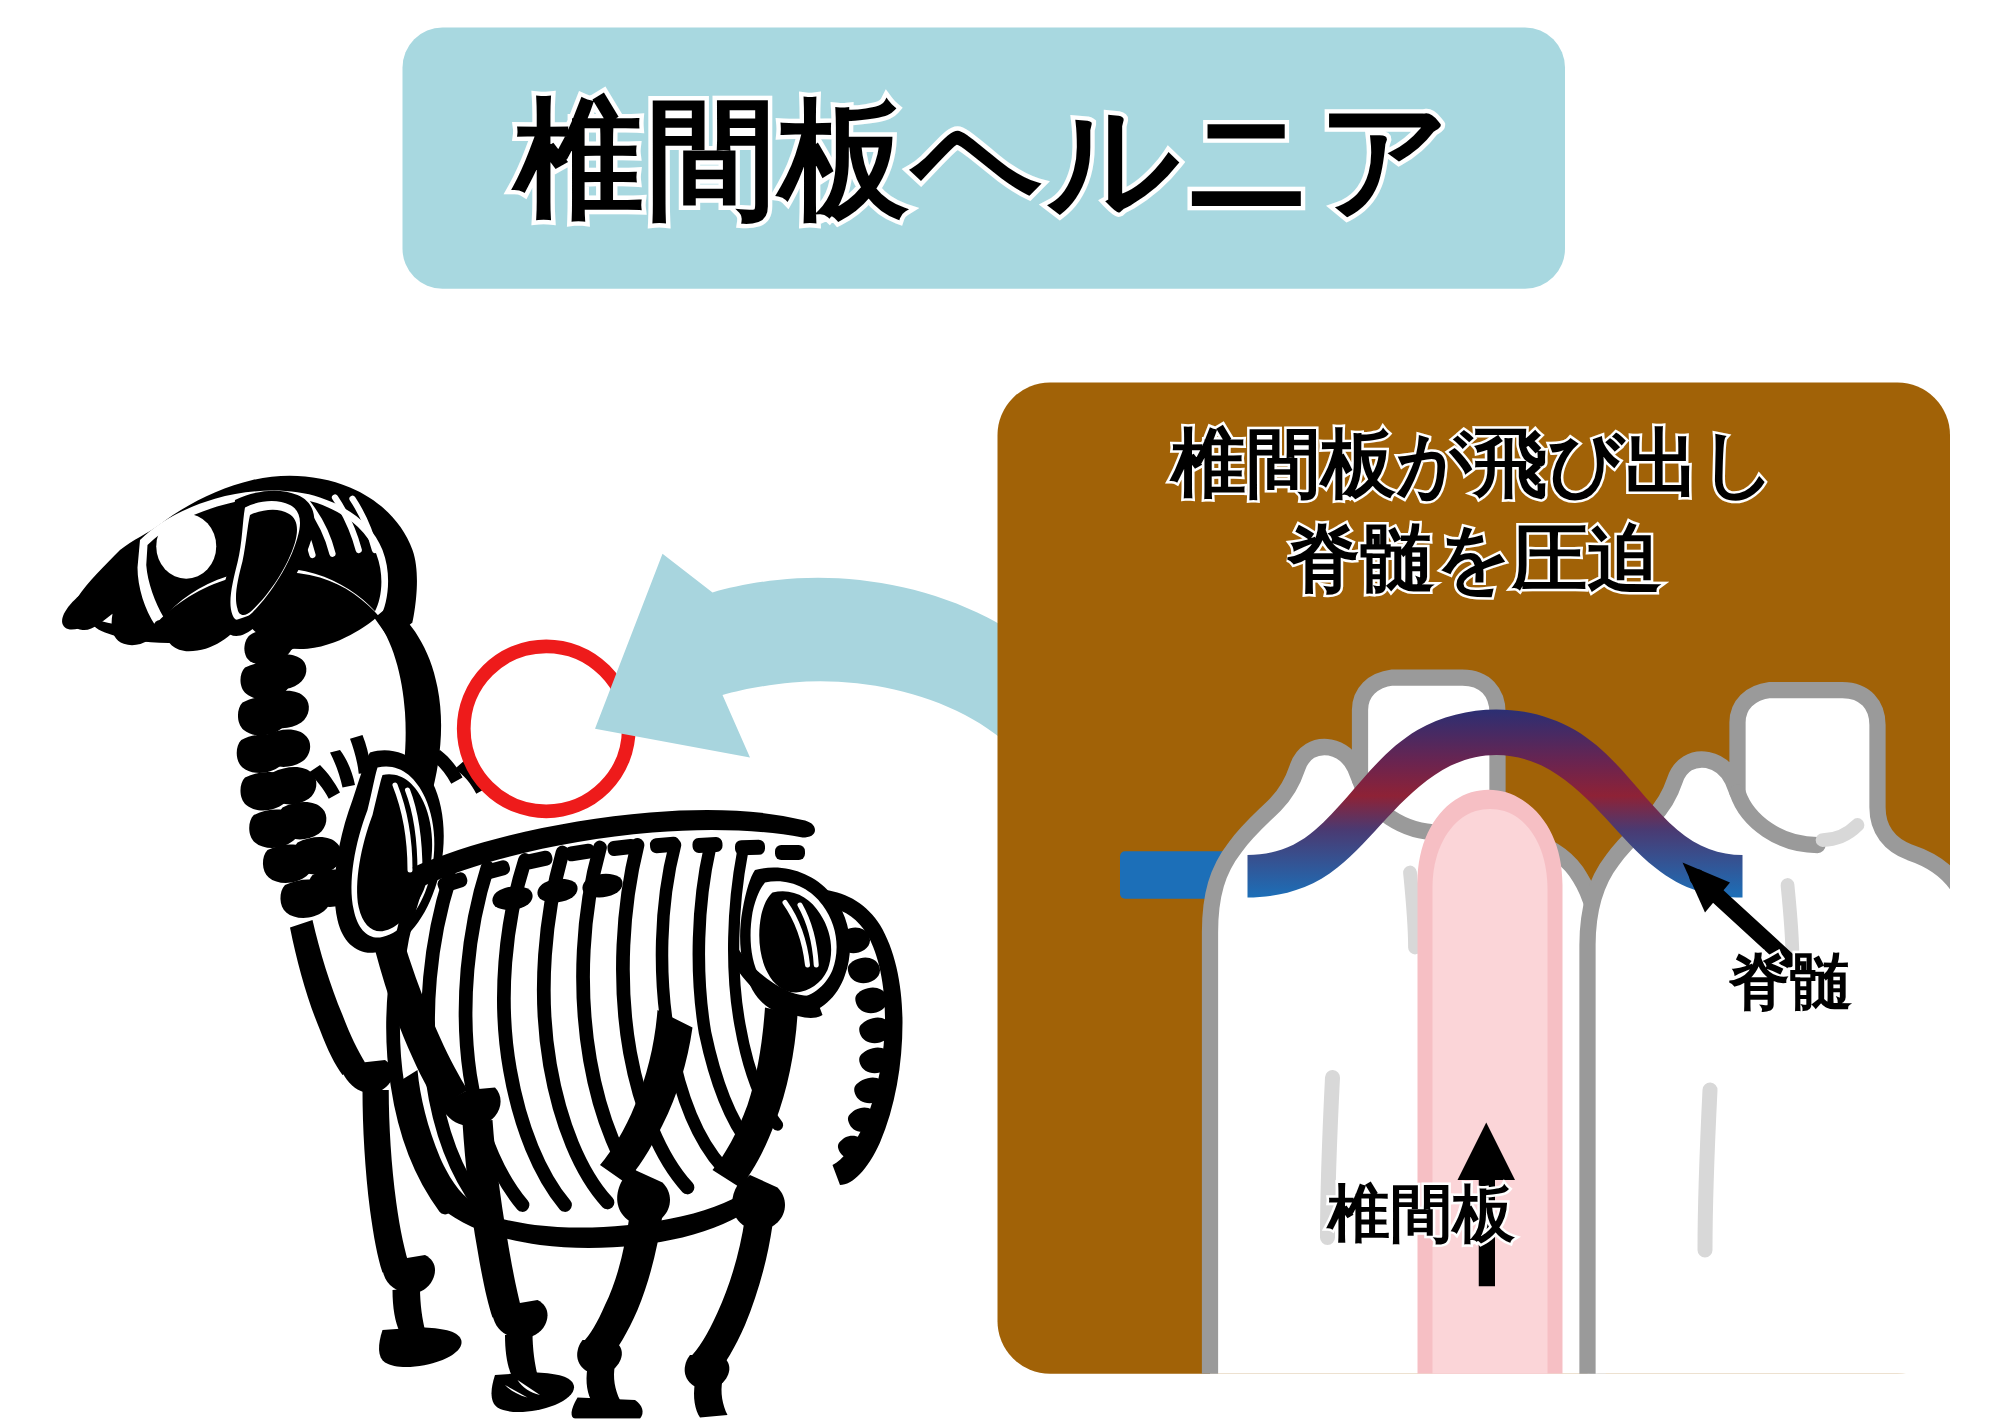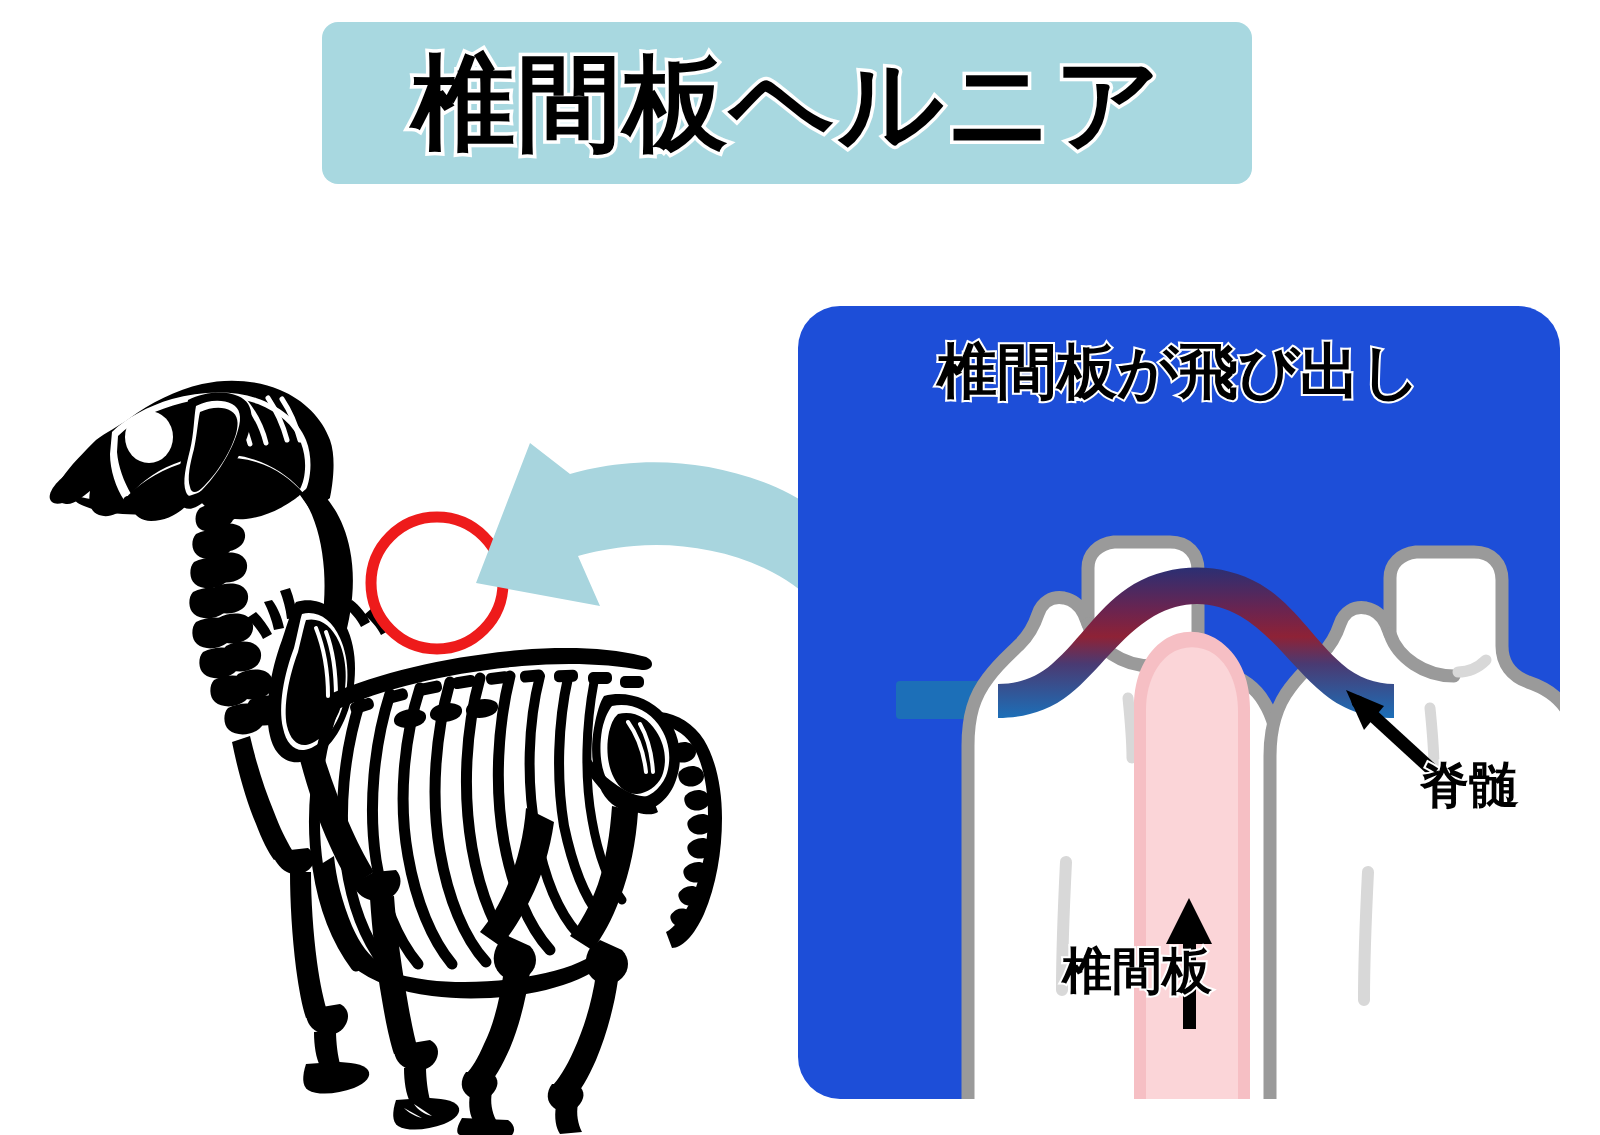--- a/index.html
+++ b/index.html
@@ -15,23 +15,23 @@
     overflow: hidden;
     font-family: "DejaVu Sans", "Liberation Sans", sans-serif;
   }
 
   
   #title-banner {
     position: absolute;
     left: 322px;
     top: 22px;
     width: 930px;
-    height: 162px;
+    height: 209px;
     background: #a8d8e0;
-    border-radius: 16px;
+    border-radius: 32px;
     display: flex;
     align-items: center;
     justify-content: center;
   }
   #title-text {
     font-size: 104px;
     font-weight: bold;
     color: #000000;
     letter-spacing: 2px;
     line-height: 1;
@@ -40,21 +40,21 @@
     white-space: nowrap;
   }
 
   
   #info-panel {
     position: absolute;
     left: 798px;
     top: 306px;
     width: 762px;
     height: 793px;
-    background: #1d4ed8;
+    background: #a16207;
     border-radius: 42px;
   }
   #panel-heading {
     position: absolute;
     left: 0;
     top: 28px;
     width: 100%;
     text-align: center;
     color: #000000;
     font-weight: bold;
@@ -68,21 +68,21 @@
   
   .callout-label {
     position: absolute;
     font-size: 50px;
     font-weight: bold;
     color: #000000;
     white-space: nowrap;
     -webkit-text-stroke: 4px #ffffff;
     paint-order: stroke fill;
   }
-  #label-spinal-cord { left: 1419px; top: 752px; }
+  #label-spinal-cord { left: 1382px; top: 752px; }
   #label-disc        { left: 1062px; top: 938px; }
 
   
   .layer {
     position: absolute;
     left: 0;
     top: 0;
     width: 1600px;
     height: 1135px;
     pointer-events: none;
@@ -344,20 +344,21 @@
            L578,556
            C592,552 612,548 634,546
            C678,542 730,550 772,572
            C812,593 838,624 848,660 Z" fill="#a8d5de"></path>
 </svg>
 
 <div id="info-panel">
 
   <div id="panel-heading">
     <span class="hl">椎間板が飛び出し</span>
+    <span class="hl">脊髄を圧迫</span>
   </div>
 
   <svg style="position:absolute; left:0; top:0; width:762px; height:793px;" viewBox="0 0 762 793" xmlns="http://www.w3.org/2000/svg">
 
     <rect x="98" y="375" width="120" height="38" rx="4" fill="#1c6fb8"></rect>
 
     <rect x="546" y="377" width="140" height="38" rx="4" fill="#1c6fb8"></rect>
 
     <g>
       <path d="M170,812

